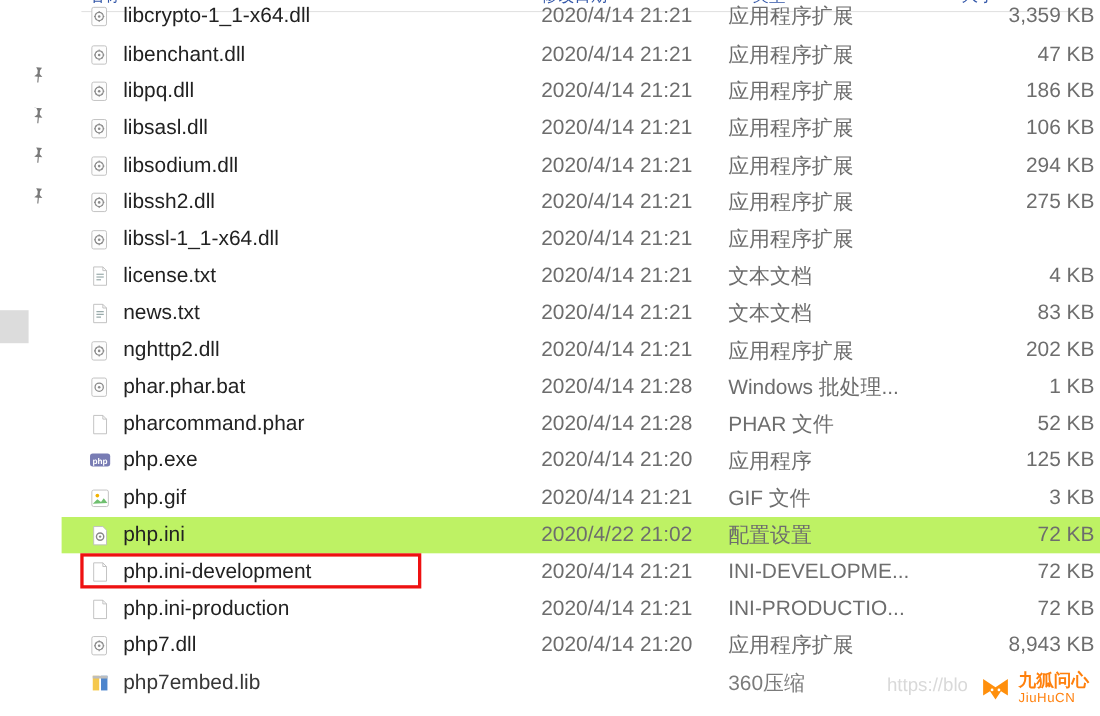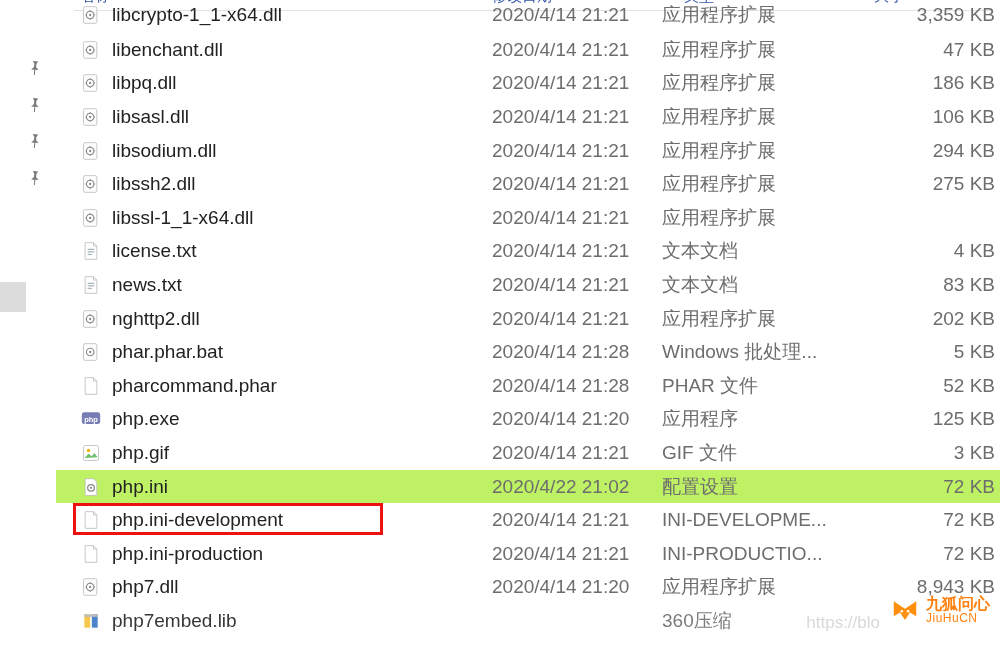--- a/index.html
+++ b/index.html
@@ -98,21 +98,21 @@
     .size {
       flex: 1 1 auto;
       font-size: 19px;
       color: #6d6d6d;
       text-align: right;
       padding-right: 5px;
     }
     .watermark {
       position: absolute;
       right: 10px;
-      bottom: 26px;
+      bottom: 10px;
       display: flex;
       align-items: flex-end;
       gap: 6px;
       opacity: 0.95;
     }
     .wm-icon { width: 30px; height: 30px; }
     .wm-text { display: flex; flex-direction: column; line-height: 1.05; }
     .wm-top { font-size: 16px; color: #ff7a00; font-weight: 600; }
     .wm-bot { font-size: 12px; color: #ff7a00; letter-spacing: 0.5px; }
     .faded-url {
@@ -314,21 +314,21 @@
         <span class="icon-slot">
           <svg viewBox="0 0 24 24" width="20" height="20">
             <rect x="3" y="2" width="16" height="20" rx="2" fill="#fdfdfd" stroke="#bdbdbd"></rect>
             <circle cx="11" cy="12" r="4.5" fill="none" stroke="#8a8a8a" stroke-width="1.4"></circle>
             <circle cx="11" cy="12" r="1.4" fill="#8a8a8a"></circle>
           </svg>
         </span>
         <span class="name">phar.phar.bat</span>
         <span class="date">2020/4/14 21:28</span>
         <span class="type">Windows 批处理...</span>
-        <span class="size">5 KB</span>
+        <span class="size">1 KB</span>
       </div>
       <div class="row">
         <span class="icon-slot">
           <svg viewBox="0 0 24 24" width="20" height="20">
             <path d="M5 2 h10 l4 4 v16 h-14 z" fill="#fff" stroke="#bdbdbd"></path>
             <path d="M15 2 v4 h4" fill="none" stroke="#bdbdbd"></path>
           </svg>
         </span>
         <span class="name">pharcommand.phar</span>
         <span class="date">2020/4/14 21:28</span>

